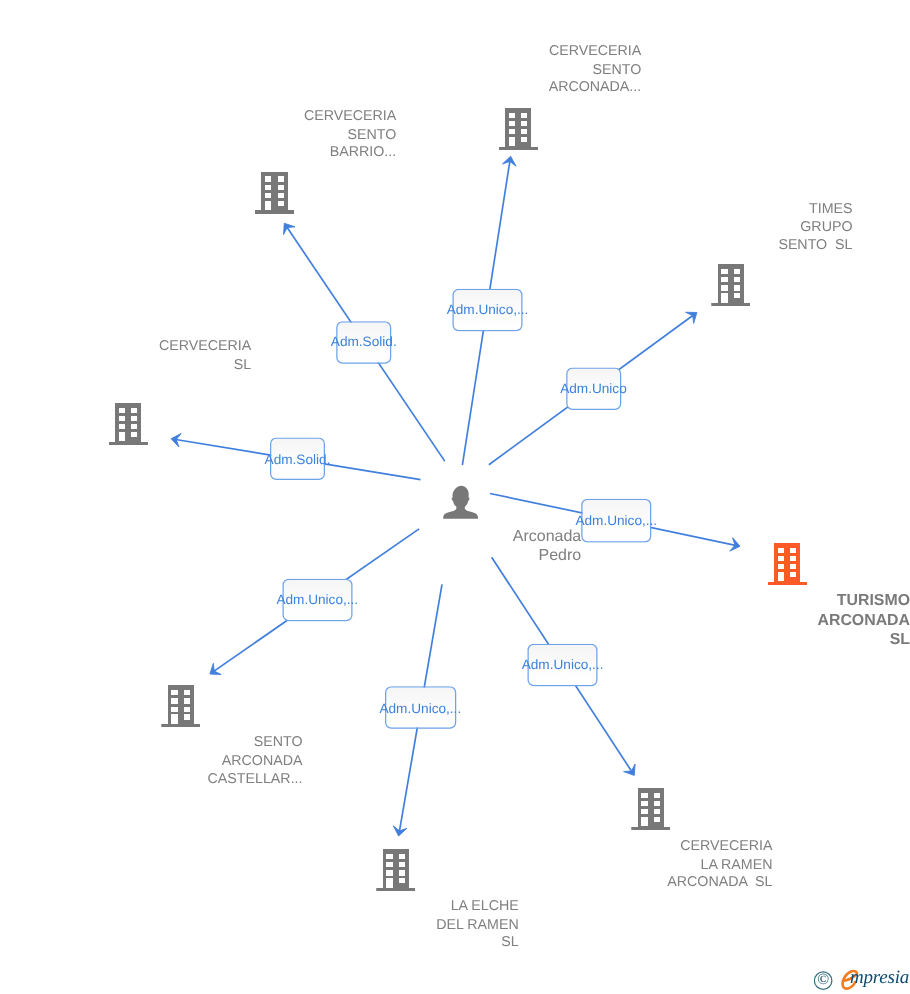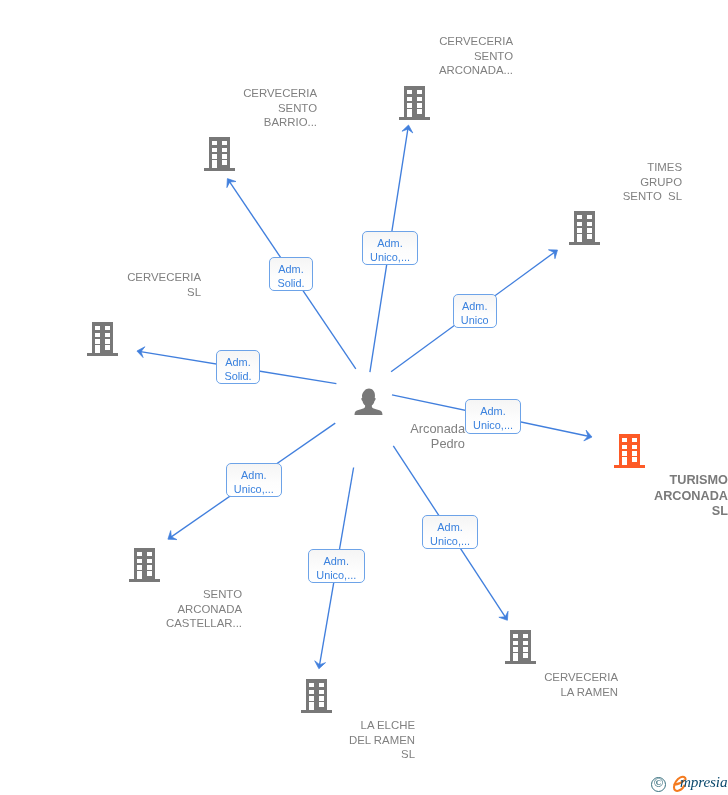--- a/index.html
+++ b/index.html
@@ -15,21 +15,21 @@
   .bfill{fill:#787878;}
   .bfill.hi{fill:#fd5a27;}
   .node-label{position:absolute;width:200px;text-align:right;color:#808080;
      font-size:11.4px;line-height:14.7px;white-space:pre;
      transform:translateZ(0);will-change:transform;}
   .node-label.center-lbl{font-size:12.8px;line-height:15.1px;}
   .node-label.orange-lbl{color:#7a7a7a;font-weight:bold;font-size:12.7px;line-height:15.5px;}
   .elabel{position:absolute;border:1.6px solid #6da3e8;border-radius:5px;
      background:linear-gradient(#f5f5f5,#fdfdfd 60%,#ffffff);color:#3b82de;font-size:10.9px;
      text-align:center;line-height:14.1px;box-sizing:border-box;padding-top:0.8px;
-     display:flex;flex-direction:column;justify-content:flex-end;align-items:center;
+     display:flex;flex-direction:row;justify-content:center;align-items:center;
      transform:translateZ(0);will-change:transform;}
   #watermark{position:absolute;left:649px;top:773px;white-space:nowrap;line-height:1;
      transform:translateZ(0);will-change:transform;}
   .wm-c{display:inline-block;width:15px;height:15px;border:1.7px solid #39707f;
      border-radius:50%;color:#39707f;font-size:12.6px;font-weight:bold;
      font-family:"Liberation Serif",serif;text-align:center;line-height:10.6px;
      box-sizing:border-box;vertical-align:top;overflow:hidden;
      position:absolute;left:2px;top:3.6px;}
   .wm-e{position:absolute;left:23px;top:1.5px;}
   .wm-r{position:absolute;left:31px;top:1px;color:#0c4a6e;font-size:15.2px;
@@ -219,21 +219,21 @@
             <rect x="8.15" y="4.0" width="4.9" height="4.3"></rect>
             <rect x="18.05" y="4.0" width="4.9" height="4.3"></rect>
             <rect x="8.15" y="10.6" width="4.9" height="4.3"></rect>
             <rect x="18.05" y="10.6" width="4.9" height="4.3"></rect>
             <rect x="8.15" y="17.2" width="4.9" height="4.3"></rect>
             <rect x="18.05" y="17.2" width="4.9" height="4.3"></rect>
             <rect x="8.15" y="23.4" width="4.9" height="7.7"></rect>
             <rect x="18.05" y="23.4" width="4.9" height="4.3"></rect>
           </g>
         </svg></div>
-  <div class="node-label" style="left:418.30px;top:669.70px"><div>CERVECERIA</div><div>LA RAMEN</div></div>
+  <div class="node-label" style="left:418.30px;top:669.70px"><div>CERVECERIA</div><div>LA RAMEN</div><div>ARCONADA  SL</div></div>
 </div>
 
 <div class="node">
   <div class="node-icon" style="left:353.80px;top:387.30px"><svg width="30" height="29" viewBox="0 0 30 29">
           <path fill="#787878" d="M15 1.6c3.35 0 5.95 2.85 5.95 6.75 0 1.0-.06 1.9-.18 2.7 .56-.1 .97 .36 .82 1.02-.2 .92-.63 1.74-1.12 1.9-.36 2.15-1.53 3.65-2.6 4.36-.05 .55-.03 1.3 .07 1.74 .16 .68 .85 1.1 1.83 1.47 1.3 .47 3.13 .82 4.82 1.38 1.1 .37 2.1 .8 2.75 1.45 .67 .66 .95 1.5 1.05 2.62 l.06 1.05 H.5 l.06-1.05c.1-1.12 .38-1.96 1.05-2.62 .65-.65 1.65-1.08 2.75-1.45 1.69-.56 3.52-.91 4.82-1.38 .98-.37 1.67-.79 1.83-1.47 .1-.44 .12-1.19 .07-1.74-1.07-.71-2.24-2.21-2.6-4.36-.49-.16-.92-.98-1.12-1.9-.15-.66 .26-1.12 .82-1.02-.12-.8-.18-1.7-.18-2.7C9.05 4.45 11.65 1.6 15 1.6Z"></path>
         </svg></div>
   <div class="node-label center-lbl" style="left:264.70px;top:420.50px"><div>Arconada</div><div>Pedro</div></div>
 </div>
 
 <div class="elabel" style="left:269.40px;top:257.00px;width:44.00px;height:34.00px">

